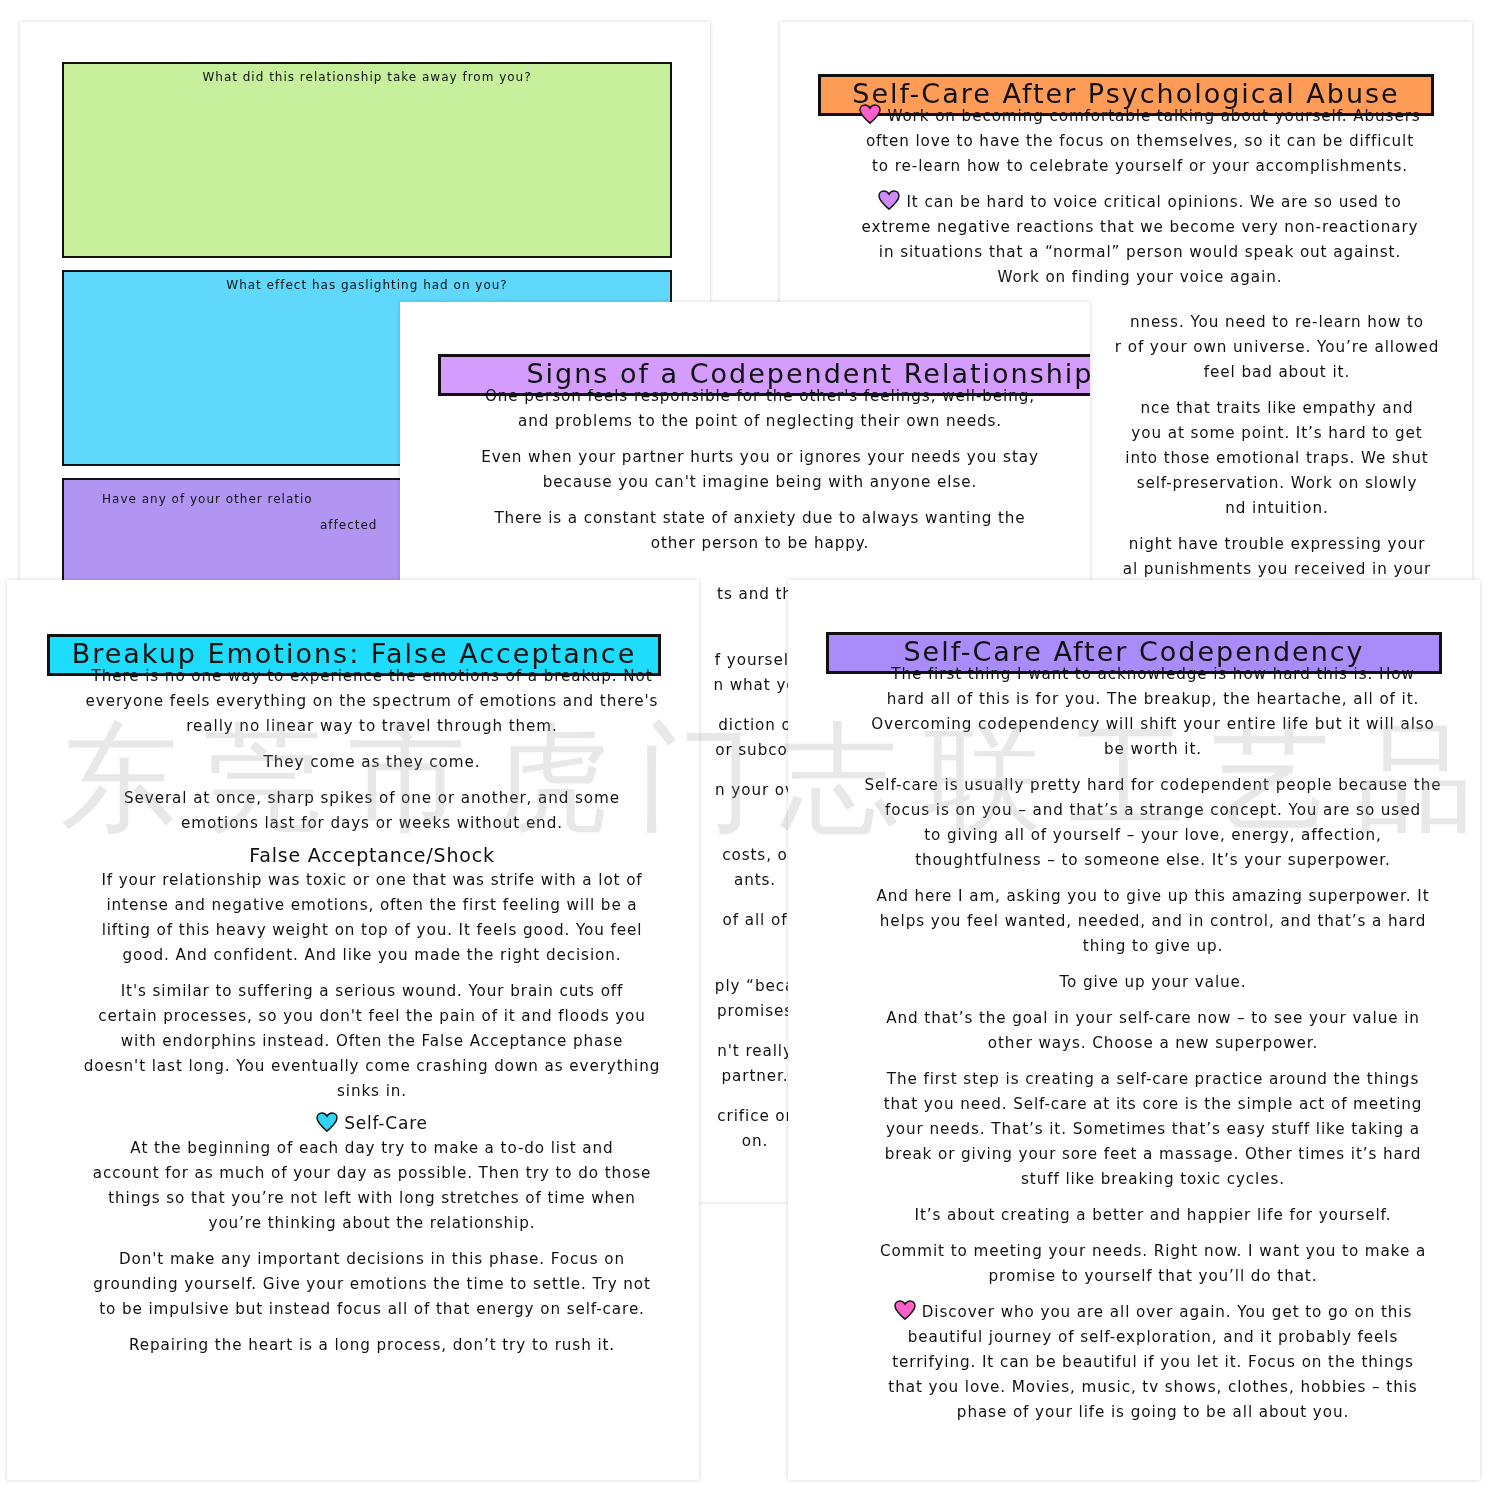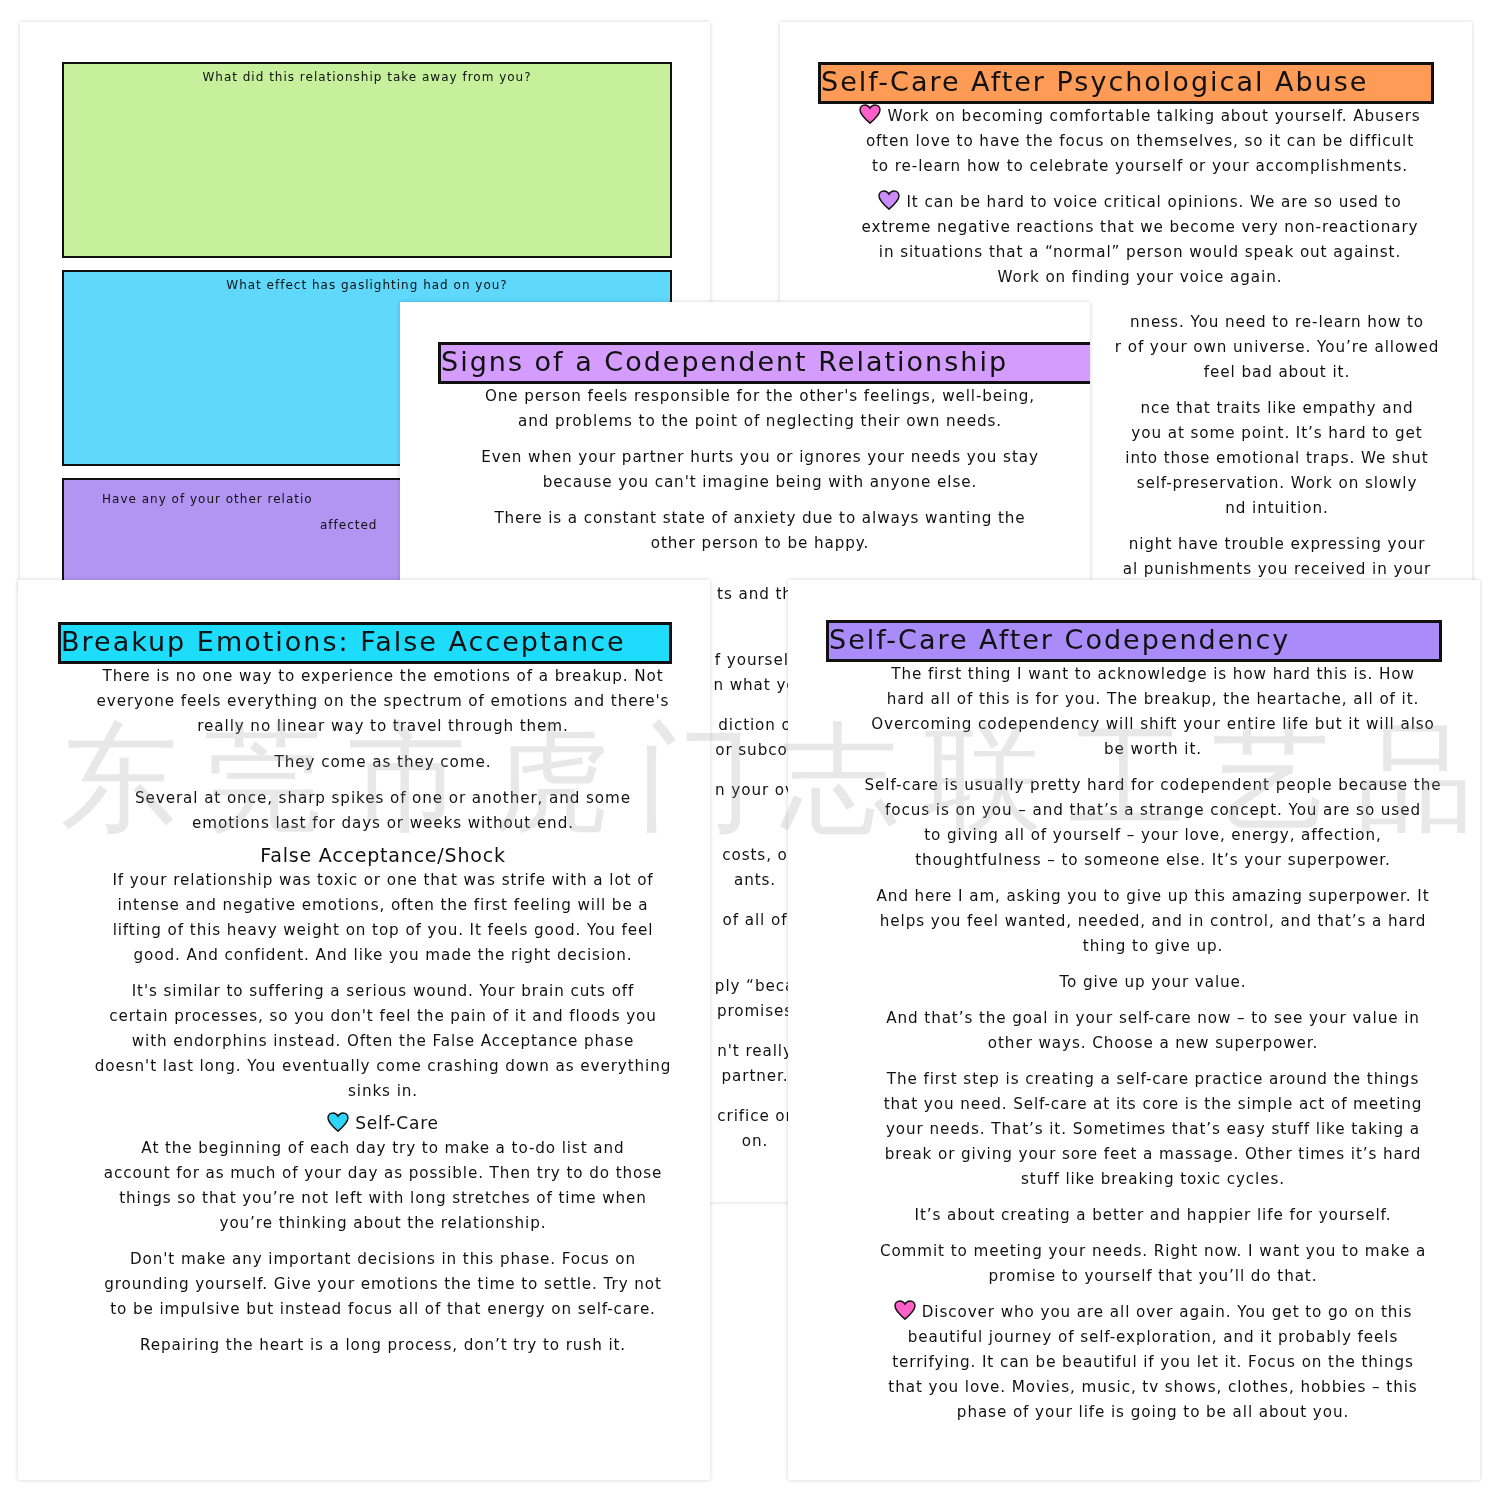--- a/index.html
+++ b/index.html
@@ -4,22 +4,22 @@
 <style>
   * { box-sizing: border-box; margin: 0; padding: 0; }
   html, body { width: 1500px; height: 1500px; background: #ffffff; overflow: hidden; }
   body { position: relative; font-family: "DejaVu Sans", sans-serif; color: #111; }
   .page {
     position: absolute; background: #fff; overflow: hidden;
     box-shadow: 0 0 4px rgba(0,0,0,0.18);
   }
   .title-bar {
     position: absolute; border: 3px solid #111;
-    text-align: left; font-size: 27px; letter-spacing: 2px; line-height: 34px;
-    font-family: "DejaVu Sans", sans-serif; font-weight: normal; white-space: nowrap;
+    text-align: center; font-size: 27px; letter-spacing: 2px; line-height: 34px;
+    font-family: "DejaVu Sans", sans-serif; font-weight: normal; white-space: nowrap; margin-top: 12px;
   }
   .body-text { position: absolute; font-size: 15.2px; line-height: 25px; letter-spacing: 0.9px; text-align: center; }
   .body-text p { margin-bottom: 11px; }
   .sub-heading { font-size: 19px; letter-spacing: 0.8px; line-height: 26px; margin-top: 2px; }
   .heart { display: inline-block; width: 22px; height: 20px; vertical-align: -3px; margin-right: 6px; }
   .prompt-box {
     position: absolute; border: 2px solid #111; text-align: center;
     font-size: 12px; letter-spacing: 1px; padding-top: 6px;
   }
   .watermark {
@@ -106,21 +106,21 @@
     <div style="height:26px;"></div>
     <div>ply “beca</div>
     <div style="height:40px;">promises</div>
     <div>n't really</div>
     <div style="height:40px;">partner.</div>
     <div>crifice or</div>
     <div>on.</div>
   </div>
 </div>
 
-<div class="page" style="left:18px; top:580px; width:692px; height:900px;">
+<div class="page" style="left:7px; top:580px; width:692px; height:900px;">
   <div class="title-bar" style="left:40px; top:42px; width:614px; height:42px; background:#1edcfc;">Breakup Emotions: False Acceptance</div>
   <div class="body-text" style="left:40px; top:84px; width:650px;">
     <p><span>There is no one way to experience the emotions of a breakup. Not</span><br><span>everyone feels everything on the spectrum of emotions and there's</span><br><span>really no linear way to travel through them.</span></p>
     <p><span>They come as they come.</span></p>
     <p style="margin-bottom:6px;"><span>Several at once, sharp spikes of one or another, and some</span><br><span>emotions last for days or weeks without end.</span></p>
     <div class="sub-heading">False Acceptance/Shock</div>
     <p><span>If your relationship was toxic or one that was strife with a lot of</span><br><span>intense and negative emotions, often the first feeling will be a</span><br><span>lifting of this heavy weight on top of you. It feels good. You feel</span><br><span>good. And confident. And like you made the right decision.</span></p>
     <p style="margin-bottom:6px;"><span>It's similar to suffering a serious wound. Your brain cuts off</span><br><span>certain processes, so you don't feel the pain of it and floods you</span><br><span>with endorphins instead. Often the False Acceptance phase</span><br><span>doesn't last long. You eventually come crashing down as everything</span><br><span>sinks in.</span></p>
     <div class="sub-heading" style="font-size:17px;">
       <svg class="heart" viewBox="0 0 24 22">

